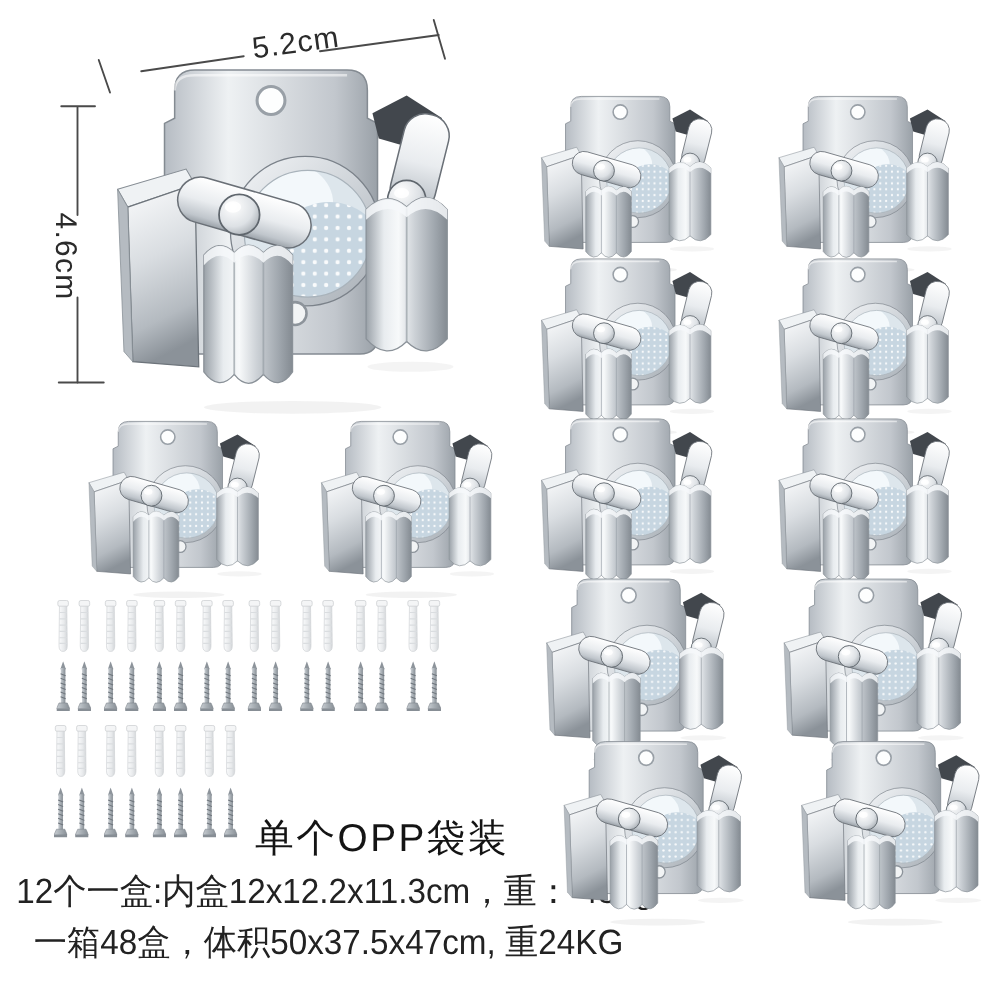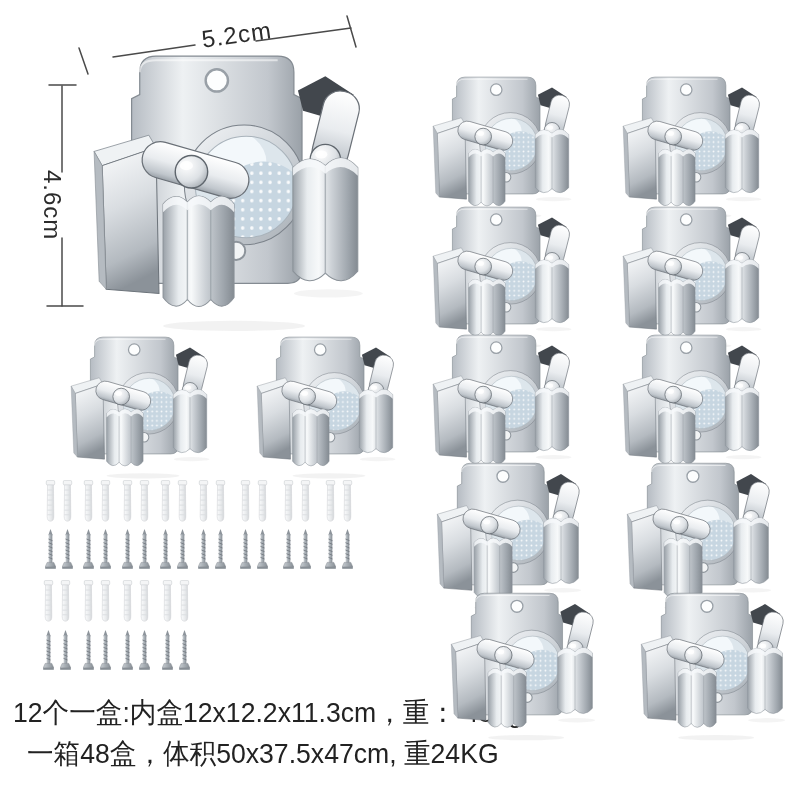--- a/index.html
+++ b/index.html
@@ -142,20 +142,21 @@
       <path d="M62,86 L62,172"></path>
       <path d="M62,238 L62,306"></path>
       <path d="M49,85 L76,85"></path>
       <path d="M47,306 L83,306"></path>
     </g>
   </svg>
 
   <span id="dim-w" class="dim-label">5.2cm</span>
   <span id="dim-h" class="dim-label">4.6cm</span>
 
+  <span id="opp-label">单个OPP袋装</span>
   <div id="pack-line-1" class="pack-line">12个一盒:内盒12x12.2x11.3cm，重： 480g</div>
   <div id="pack-line-2" class="pack-line">一箱48盒，体积50x37.5x47cm, 重24KG</div>
 <svg viewBox="0 0 272 280" class="unit" style="left: 92px; top: 50px; width: 276px; height: 284px;">
       <use href="#holder" xlink:href="#holder" width="272" height="280"></use>
     </svg>
     <svg viewBox="0 0 272 280" class="unit" style="left: 70px; top: 334px; width: 142px; height: 146px;">
       <use href="#holder" xlink:href="#holder" width="272" height="280"></use>
     </svg>
     <svg viewBox="0 0 272 280" class="unit" style="left: 256px; top: 334px; width: 142px; height: 146px;">
       <use href="#holder" xlink:href="#holder" width="272" height="280"></use>

